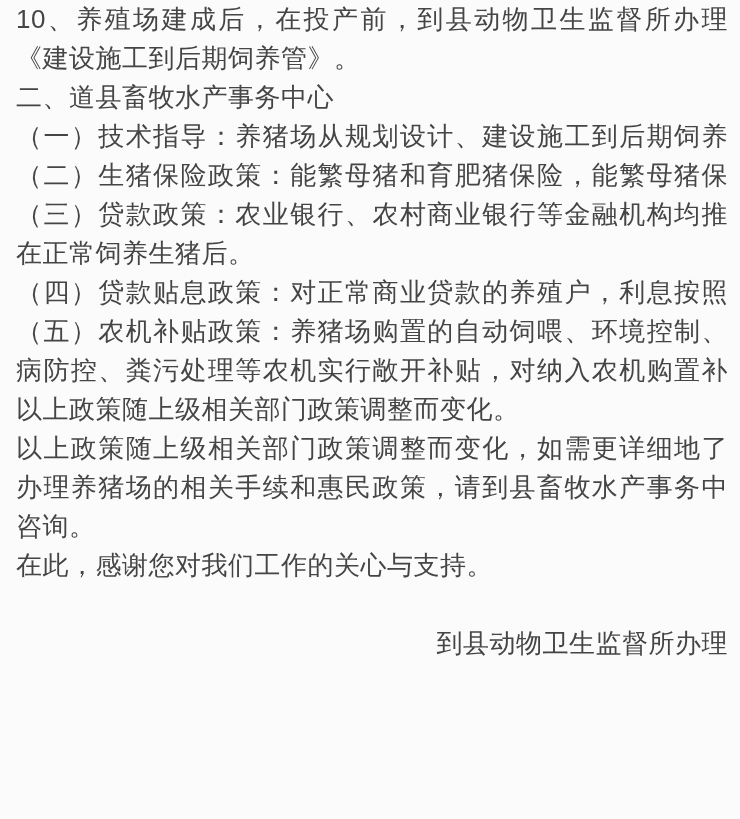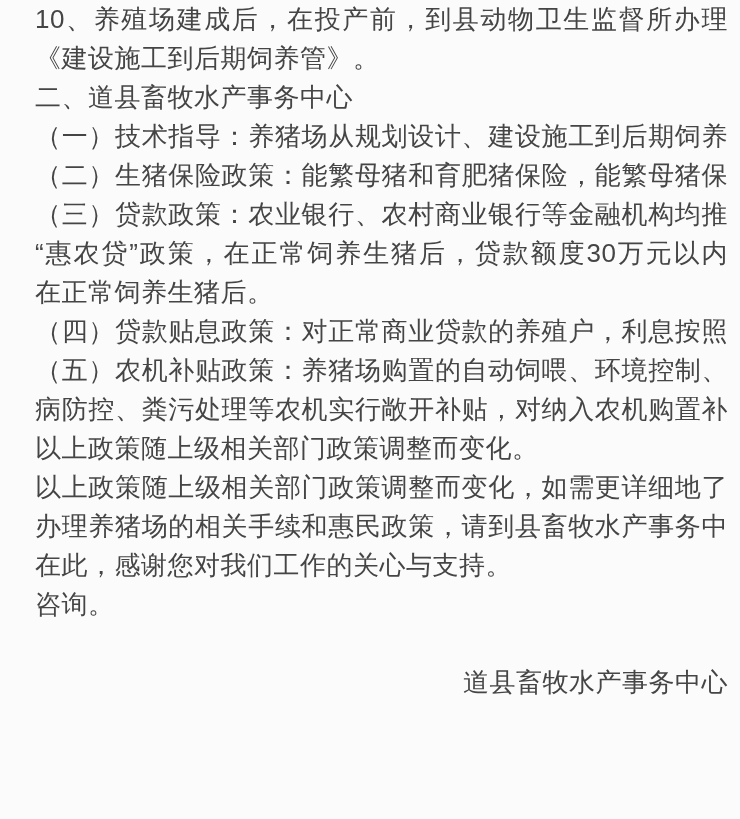--- a/index.html
+++ b/index.html
@@ -19,21 +19,20 @@
     }
     .line {
       height: 39px;
       line-height: 39px;
       font-size: 26px;
       color: #454545;
       letter-spacing: 0.5px;
       white-space: normal;
       overflow: hidden;
       text-align: left;
-      margin-left: 19px;
     }
     .line.justify {
       text-align: justify;
       text-align-last: justify;
     }
     .line.right {
       text-align: right;
       text-align-last: right;
     }
     .line.blank {
@@ -43,25 +42,24 @@
 </head>
 <body>
 
 <div class="page">
   <div class="line justify">10、养殖场建成后，在投产前，到县动物卫生监督所办理</div>
   <div class="line">《建设施工到后期饲养管》。</div>
   <div class="line">二、道县畜牧水产事务中心</div>
   <div class="line justify">（一）技术指导：养猪场从规划设计、建设施工到后期饲养管</div>
   <div class="line justify">（二）生猪保险政策：能繁母猪和育肥猪保险，能繁母猪保额</div>
   <div class="line justify">（三）贷款政策：农业银行、农村商业银行等金融机构均推出</div>
-  <div class="line justify">“惠农贷”政策，在正常饲养生猪后，贷款额度30万元以内</div>
   <div class="line">在正常饲养生猪后。</div>
   <div class="line justify">（四）贷款贴息政策：对正常商业贷款的养殖户，利息按照中</div>
   <div class="line justify">（五）农机补贴政策：养猪场购置的自动饲喂、环境控制、疫</div>
   <div class="line justify">病防控、粪污处理等农机实行敞开补贴，对纳入农机购置补贴</div>
   <div class="line">以上政策随上级相关部门政策调整而变化。</div>
   <div class="line justify">以上政策随上级相关部门政策调整而变化，如需更详细地了解</div>
   <div class="line justify">办理养猪场的相关手续和惠民政策，请到县畜牧水产事务中心</div>
+  <div class="line">咨询。</div>
   <div class="line">在此，感谢您对我们工作的关心与支持。</div>
-  <div class="line">咨询。</div>
   <div class="line blank"></div>
-  <div class="line right">道县畜牧水产事务中心</div>
+  <div class="line right">到县动物卫生监督所办理</div>
 </div>
 
 </body></html>

